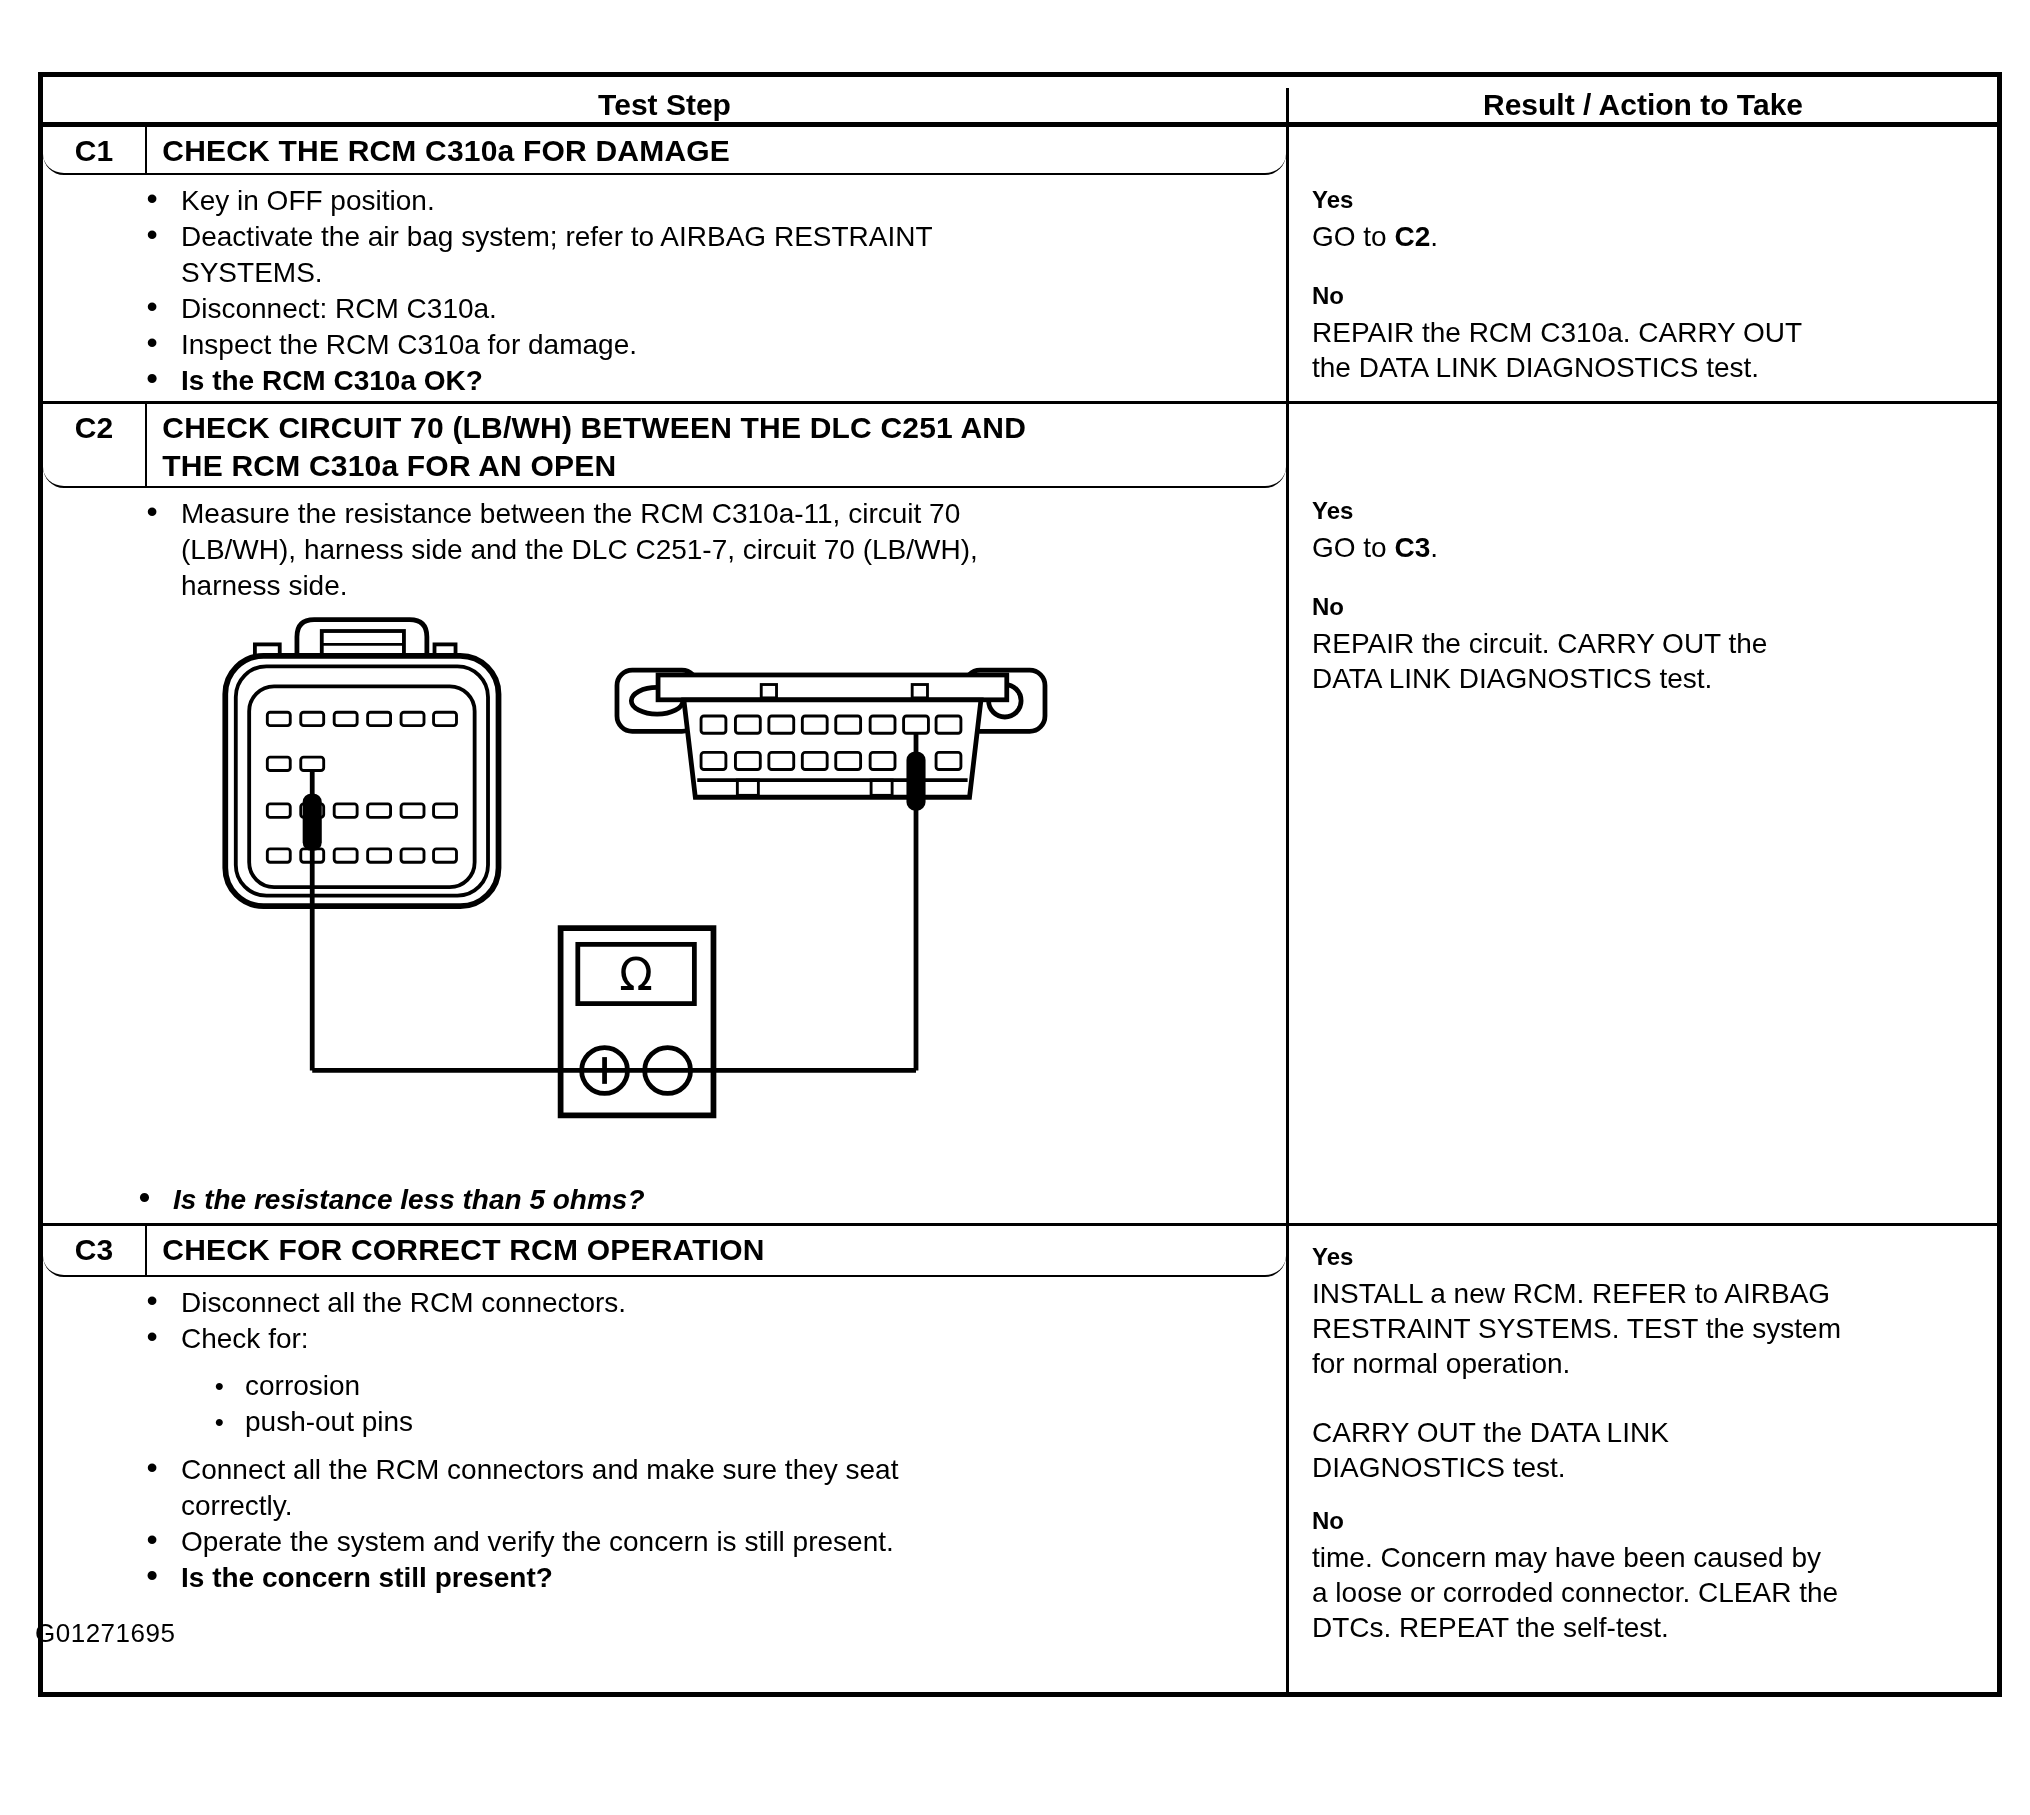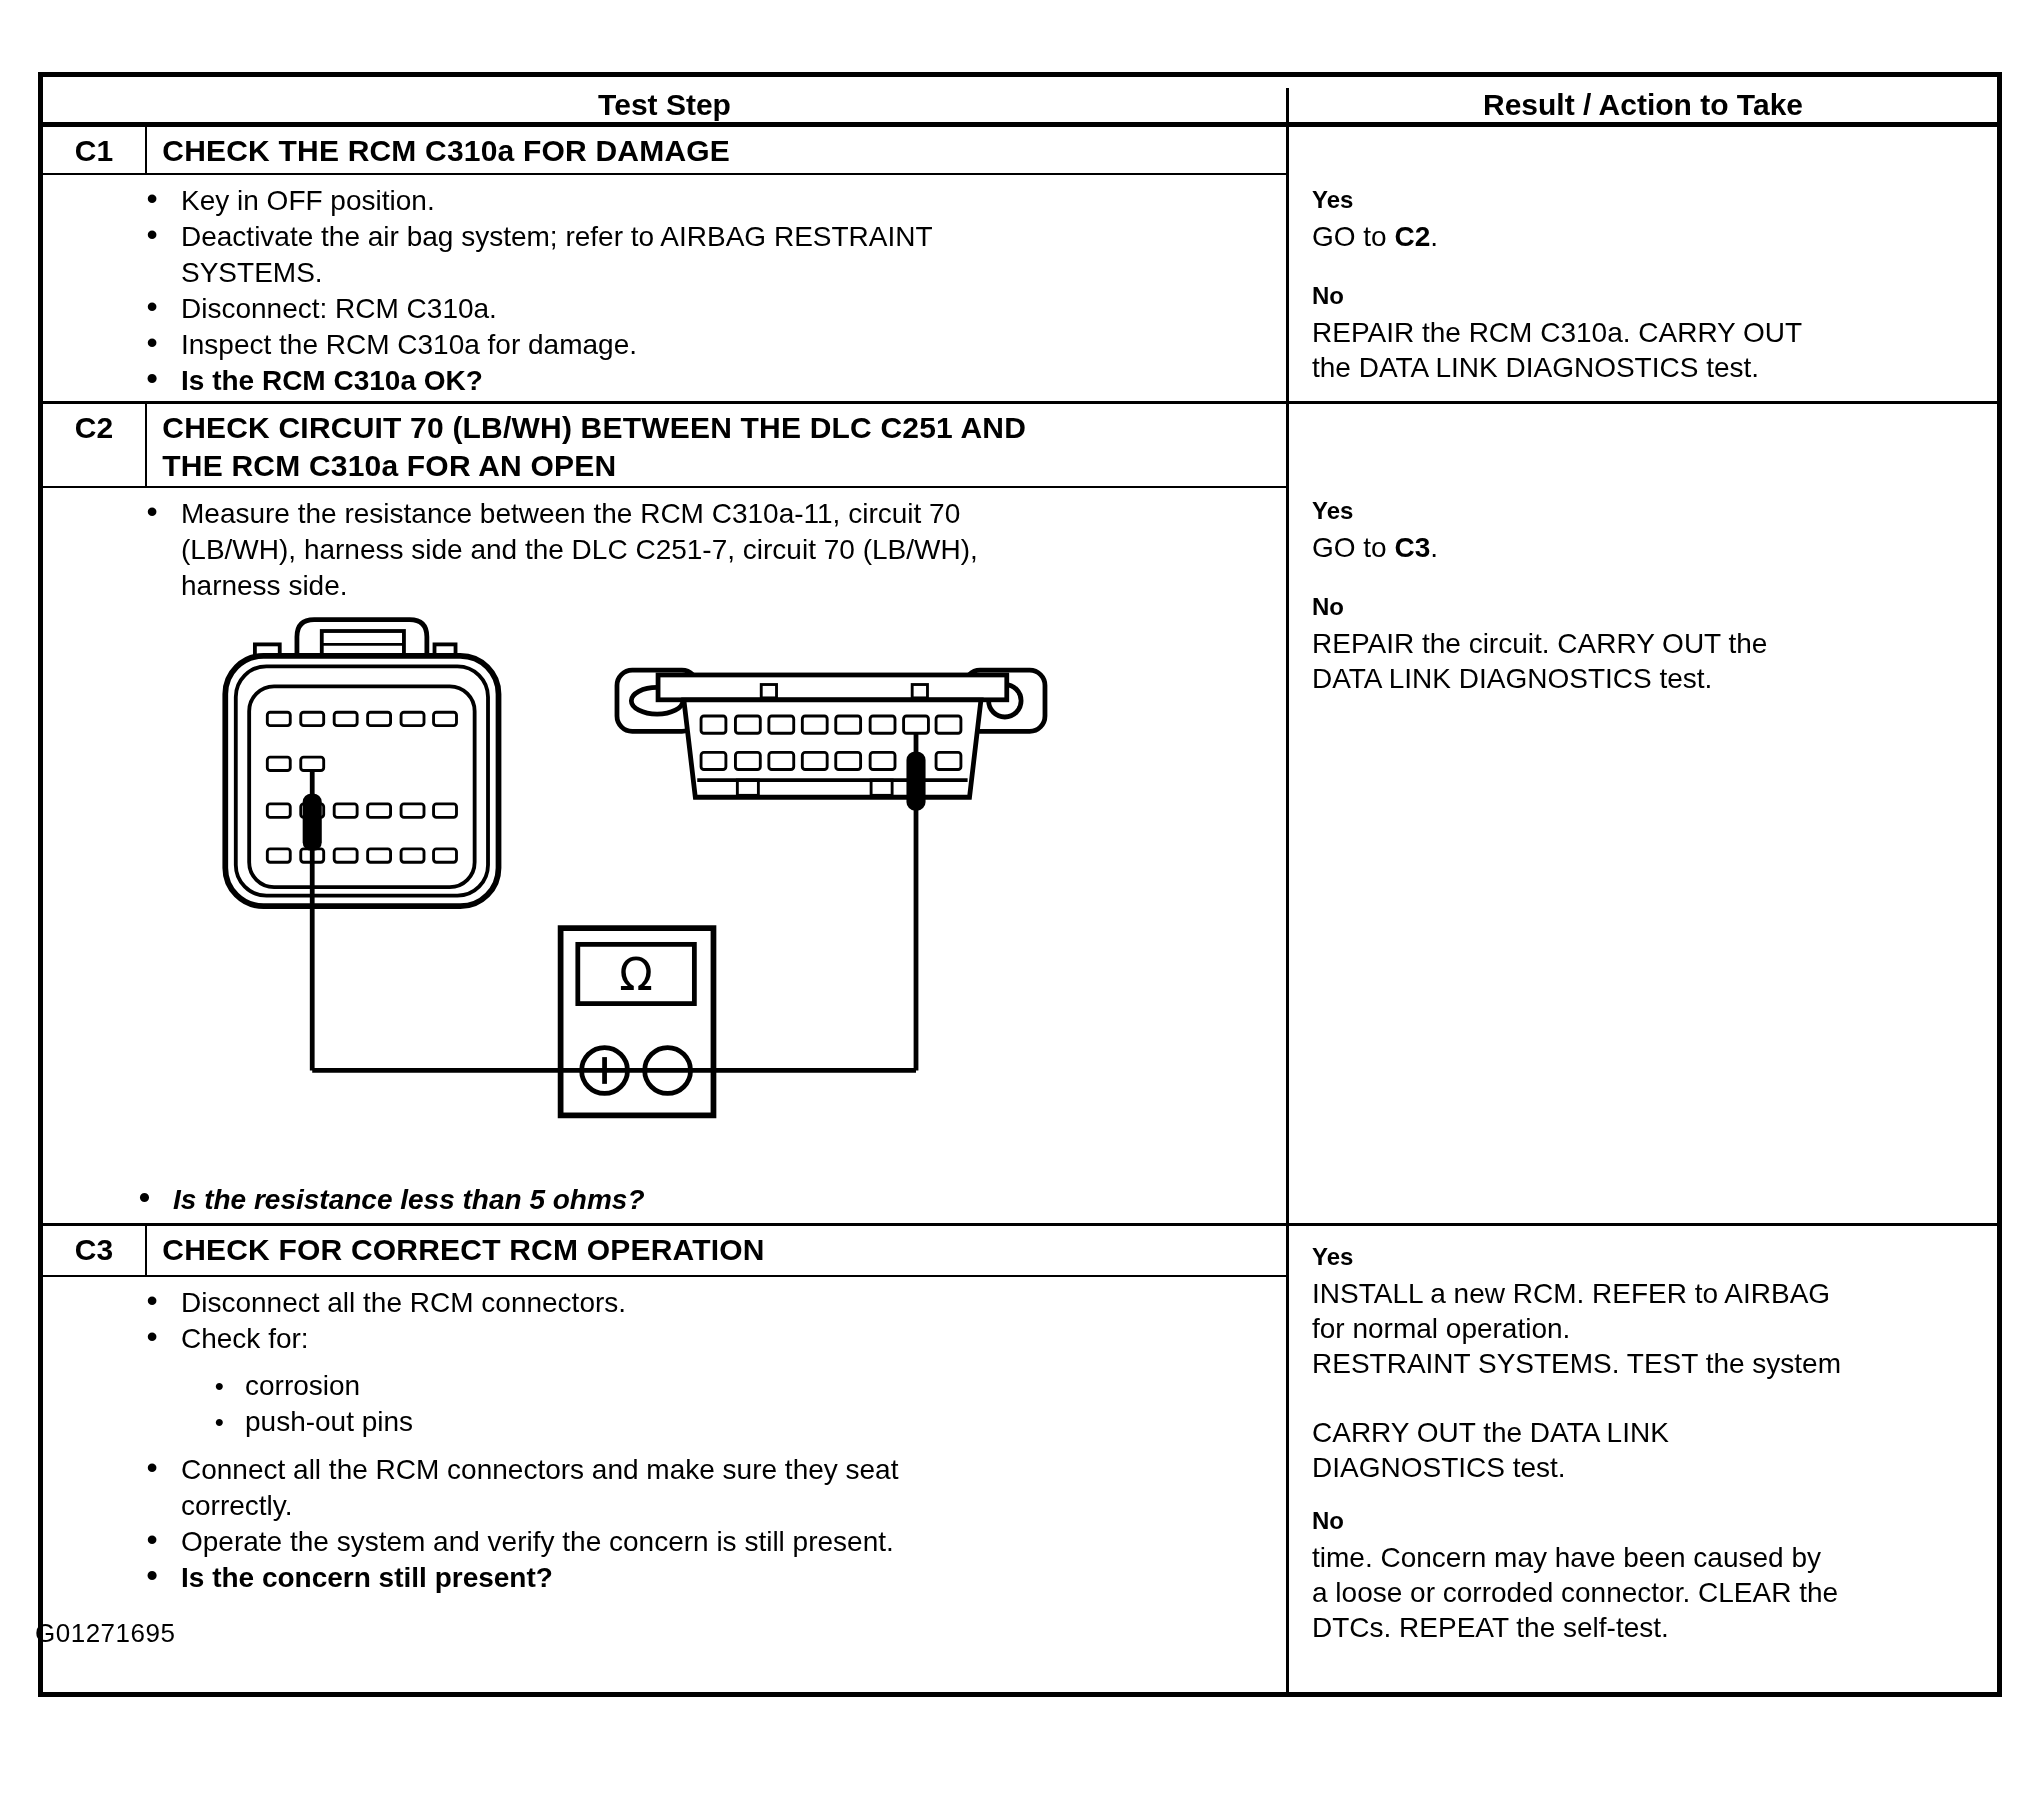--- a/index.html
+++ b/index.html
@@ -7,21 +7,21 @@
         font-family:"Liberation Sans","DejaVu Sans",sans-serif;color:#000;overflow:hidden;}
   .ptable{position:absolute;left:38px;top:72px;width:1954px;height:1615px;border:5.7px solid #000;background:#fff;}
   .row{display:flex;box-sizing:border-box;}
   .hdr{height:47px;border-bottom:2.9px solid #000;align-items:flex-end;}
   .hcell-l{width:1246px;border-right:3.8px solid #000;box-sizing:border-box;display:flex;align-items:center;justify-content:center;font-weight:700;font-size:30px;}
   .hcell-r{flex:1;display:flex;align-items:center;justify-content:center;font-weight:700;font-size:30px;}
   .step{border-top:3.8px solid #000;}
   .s1{height:277px}.s2{height:822px}.s3{height:469px}
   .lcol{width:1246px;border-right:3.8px solid #000;box-sizing:border-box;display:flex;flex-direction:column;}
   .rcol{flex:1;box-sizing:border-box;padding:0 5.7px 0 23px;overflow:hidden;font-size:28px;line-height:35px;}
-  .trow{display:flex;border-bottom:2.9px solid #000;box-sizing:border-box;}
+  .trow{display:flex;border-bottom:2.9px solid #000;box-sizing:border-box;border-radius:21px;}
   .t1{height:48px}.t2{height:84px}.t3{height:51px}
   .idcell{width:104px;border-right:2.9px solid #000;box-sizing:border-box;text-align:center;font-weight:700;font-size:30px;padding-top:6.7px;}
   .tcell{flex:1;font-weight:700;font-size:30px;line-height:38px;padding:4.8px 0 0 15.3px;letter-spacing:0.2px;}
   .tbody{flex:1;position:relative;padding-top:7.6px;font-size:28px;line-height:36px;overflow:hidden;}
   .li{position:relative;margin-left:96px;padding-left:42px;}
   .li::before{content:"\2022";position:absolute;left:7.6px;top:-2.9px;font-size:32px;}
   .sub{margin:11.5px 0 11.5px 168px;}
   .sub .li{margin-left:0;padding-left:34px;}
   .sub .li::before{left:3.8px;top:0;font-size:26px;}
   .b{font-weight:700;}
@@ -233,22 +233,22 @@
             </div>
           <div class="li b">
               <div>Is the concern still present?</div>
             </div>
         </div>
       </div>
       <div class="rcol r3">
         <div class="ylabel">Yes</div>
         <div>
           <div>INSTALL a new RCM. REFER to AIRBAG</div>
+          <div>RESTRAINT SYSTEMS. TEST the system</div>
           <div>for normal operation.</div>
-          <div>RESTRAINT SYSTEMS. TEST the system</div>
         </div>
         <div class="gap1">
           <div>CARRY OUT the DATA LINK</div>
           <div>DIAGNOSTICS test.</div>
         </div>
         <div class="nlabel">No</div>
         <div>
           <div>time. Concern may have been caused by</div>
           <div>a loose or corroded connector. CLEAR the</div>
           <div>DTCs. REPEAT the self-test.</div>

